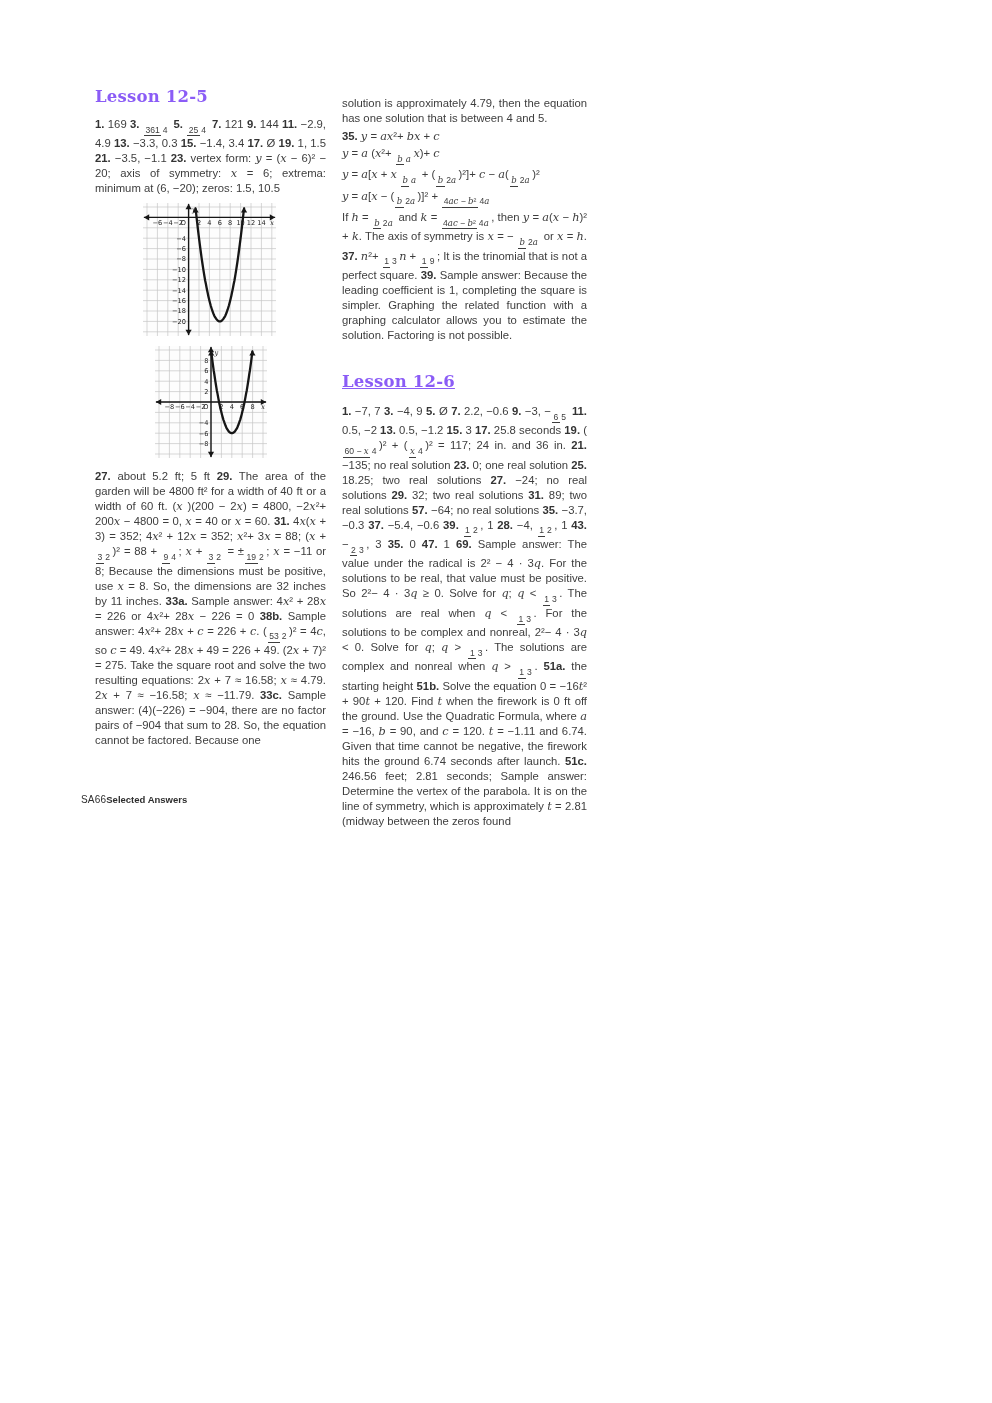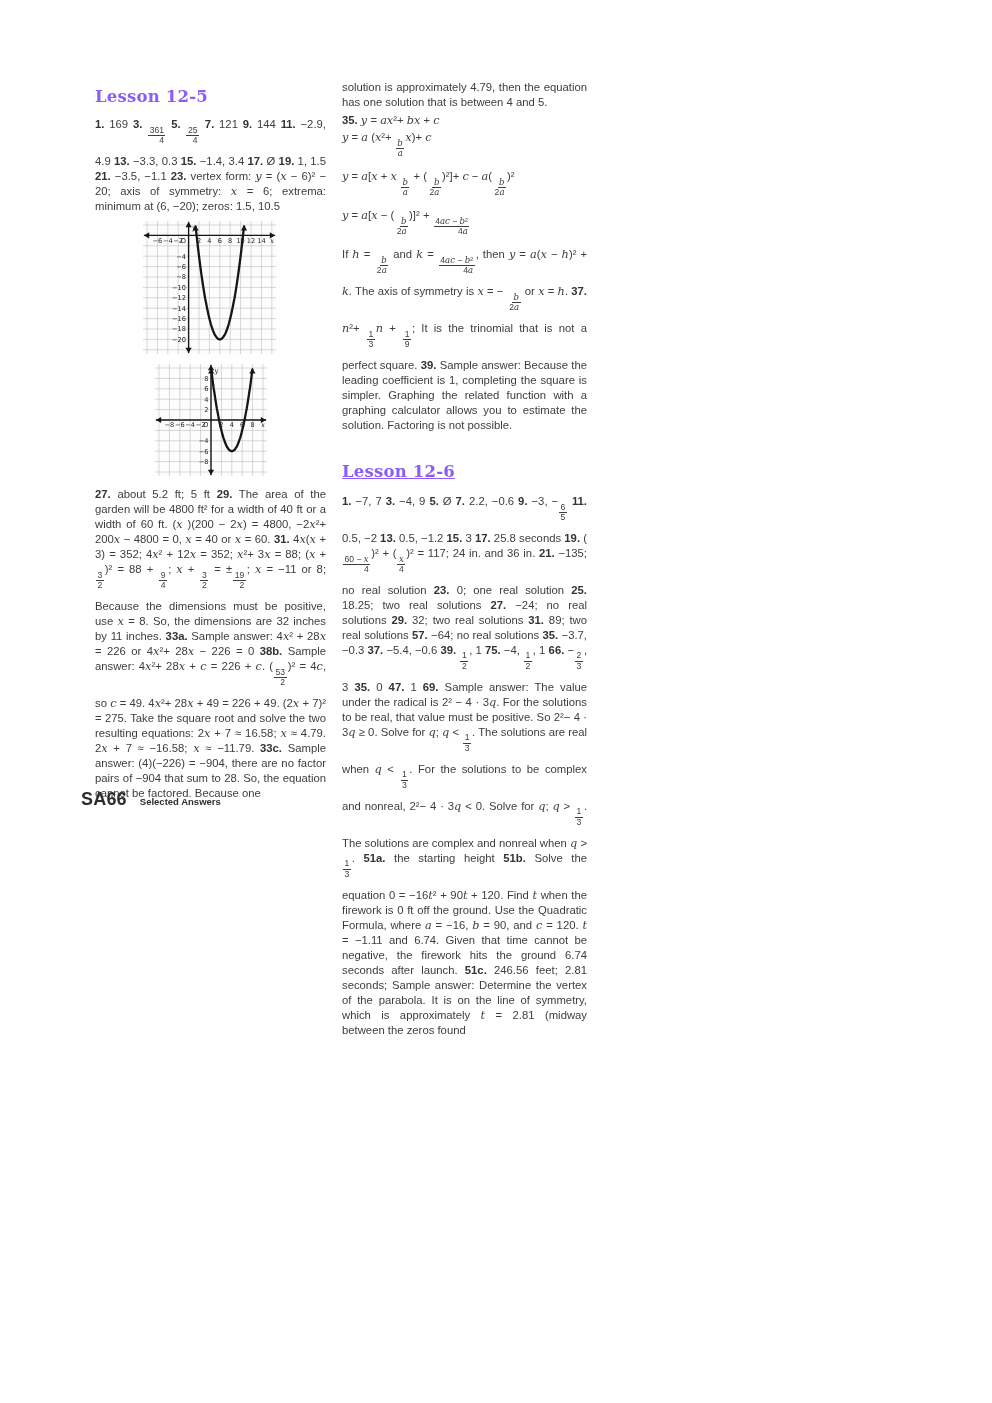--- a/index.html
+++ b/index.html
@@ -4,43 +4,43 @@
 <style>
   html,body{margin:0;padding:0;}
   body{
     width:992px;height:1403px;background:#ffffff;position:relative;
     font-family:"Liberation Sans",sans-serif;
     -webkit-font-smoothing:antialiased;
   }
   .page{position:absolute;left:0;top:0;width:992px;height:1403px;background:#ffffff;}
   .col{position:absolute;color:#3d3d3d;font-size:11.3px;line-height:15px;}
   #col-left{left:95px;top:78px;width:231px;}
-  #col-right{left:342px;top:80px;width:245px;}
+  #col-right{left:342px;top:96px;width:245px;}
   .lesson-heading{
     font-family:"DejaVu Serif",serif;font-weight:700;color:#8b5cf6;
     font-size:16.5px;line-height:18px;letter-spacing:.2px;margin:10px 0 11px 0;
   }
   #col-right .lesson-heading{margin-top:30px;margin-bottom:13px;text-decoration:underline;}
   .para{margin:0 0 3px 0;text-align:justify;}
   .eq{margin:2px 0;text-align:left;}
   b{font-weight:700;color:#333;}
   i{font-family:"DejaVu Serif",serif;font-style:italic;}
   .frac{
-    display:inline-flex;flex-direction:column;align-items:flex-end;
-    vertical-align:-0.55em;font-size:.76em;line-height:1.12;margin:8px 1px;
+    display:inline-flex;flex-direction:row;align-items:flex-start;
+    vertical-align:-0.55em;font-size:.76em;line-height:1.12;margin:0 1px;
   }
   .frac .num{border-bottom:1px solid currentColor;padding:0 1.5px;}
   .frac .den{padding:0 1.5px;}
   .figure{display:block;}
   .fig-0{margin:7px 0 10px 48px;}
   .fig-1{margin:4px 0 11px 60px;}
   .figure svg{display:block;background:#fdfdfd;}
   .footer{position:absolute;left:81px;top:789px;color:#2e2e2e;white-space:nowrap;}
-  .footer .pg{font-weight:700;font-size:18px;letter-spacing:.2px;}
-  .footer .pl{font-weight:700;font-size:9.5px;margin-left:13px;}
+  .footer .pg{font-weight:400;font-size:10px;letter-spacing:.2px;}
+  .footer .pl{font-weight:700;font-size:9.5px;}
 </style>
 </head>
 <body>
 
 <div class="page">
   <div class="col" id="col-left">
       <h2 class="lesson-heading">Lesson 12-5</h2>
       <p class="para"><b>1.</b> 169 <b>3.</b> <span class="frac">
           <span class="num">361</span>
           <span class="den">4</span>
@@ -225,24 +225,24 @@
           <span class="den">5</span>
         </span> <b>11.</b> 0.5, −2 <b>13.</b> 0.5, −1.2 <b>15.</b> 3 <b>17.</b> 25.8 seconds <b>19.</b> (<span class="frac">
           <span class="num">60 − <i>x</i></span>
           <span class="den">4</span>
         </span>)² + (<span class="frac">
           <span class="num"><i>x</i></span>
           <span class="den">4</span>
         </span>)² = 117; 24 in. and 36 in. <b>21.</b> −135; no real solution <b>23.</b> 0; one real solution <b>25.</b> 18.25; two real solutions <b>27.</b> −24; no real solutions <b>29.</b> 32; two real solutions <b>31.</b> 89; two real solutions <b>57.</b> −64; no real solutions <b>35.</b> −3.7, −0.3 <b>37.</b> −5.4, −0.6 <b>39.</b> <span class="frac">
           <span class="num">1</span>
           <span class="den">2</span>
-        </span>, 1 <b>75.</b> −4, <span class="frac">
-          <span class="num">1</span>
-          <span class="den">2</span>
-        </span>, 1 <b>66.</b> −<span class="frac">
+        </span>, 1 <b>28.</b> −4, <span class="frac">
+          <span class="num">1</span>
+          <span class="den">2</span>
+        </span>, 1 <b>43.</b> −<span class="frac">
           <span class="num">2</span>
           <span class="den">3</span>
         </span>, 3 <b>35.</b> 0 <b>47.</b> 1 <b>69.</b> Sample answer: The value under the radical is 2² − 4 · 3<i>q</i>. For the solutions to be real, that value must be positive. So 2²− 4 · 3<i>q</i> ≥ 0. Solve for <i>q</i>; <i>q</i> &lt; <span class="frac">
           <span class="num">1</span>
           <span class="den">3</span>
         </span>. The solutions are real when <i>q</i> &lt; <span class="frac">
           <span class="num">1</span>
           <span class="den">3</span>
         </span>. For the solutions to be complex and nonreal, 2²− 4 · 3<i>q</i> &lt; 0. Solve for <i>q</i>; <i>q</i> &gt; <span class="frac">
           <span class="num">1</span>

